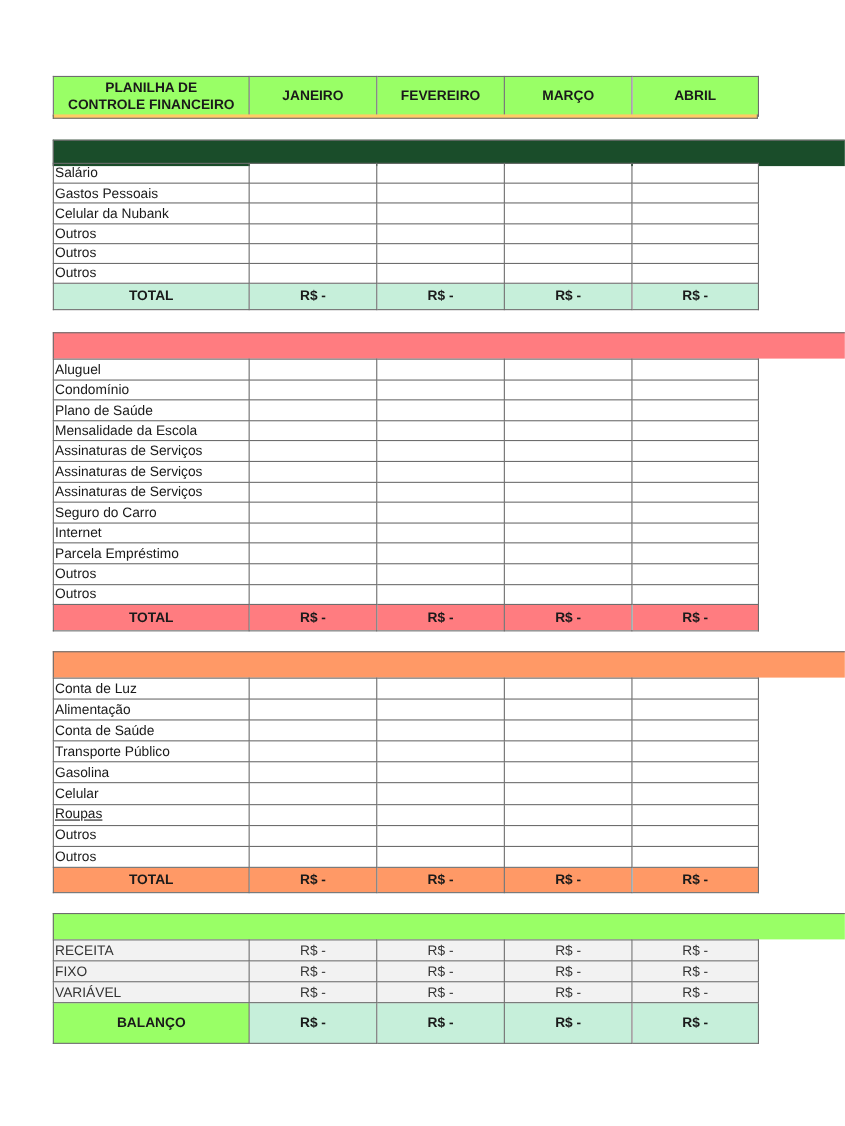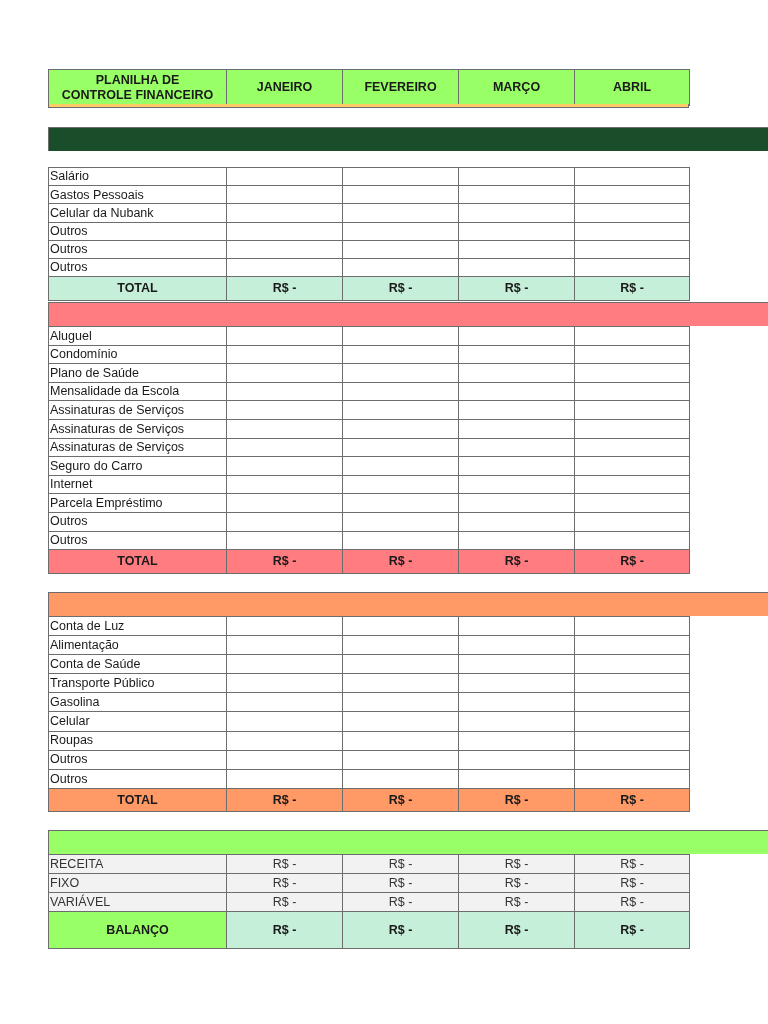--- a/index.html
+++ b/index.html
@@ -53,21 +53,21 @@
       <td>JANEIRO</td>
       <td>FEVEREIRO</td>
       <td>MARÇO</td>
       <td>ABRIL</td>
     </tr>
   </tbody>
     </table>
   <div class="abs hdr-line"></div>
 
   <div class="abs band" style="top:127px; background:#1a4d2a;"></div>
-  <table class="grid" id="income-table" style="top:167px;">
+  <table class="grid" id="income-table" style="top:148px;">
     <colgroup>
         <col class="c0">
         <col class="c1">
         <col class="c2">
         <col class="c3">
         <col class="c4">
       </colgroup>
     <tbody id="income-body">
         <tr style="height: 18.2px;">
           <td class="label">Salário</td>
@@ -274,21 +274,21 @@
           <td class="cell"></td>
           <td class="cell"></td>
         </tr>
         <tr style="height: 19.1px;">
           <td class="label">Celular</td>
           <td class="cell"></td>
           <td class="cell"></td>
           <td class="cell"></td>
           <td class="cell"></td>
         </tr>
-        <tr style="height: 19.1px;">
+        <tr style="height: 19.1px; text-decoration: underline;">
           <td class="label">Roupas</td>
           <td class="cell"></td>
           <td class="cell"></td>
           <td class="cell"></td>
           <td class="cell"></td>
         </tr>
         <tr style="height: 19.1px;">
           <td class="label">Outros</td>
           <td class="cell"></td>
           <td class="cell"></td>

